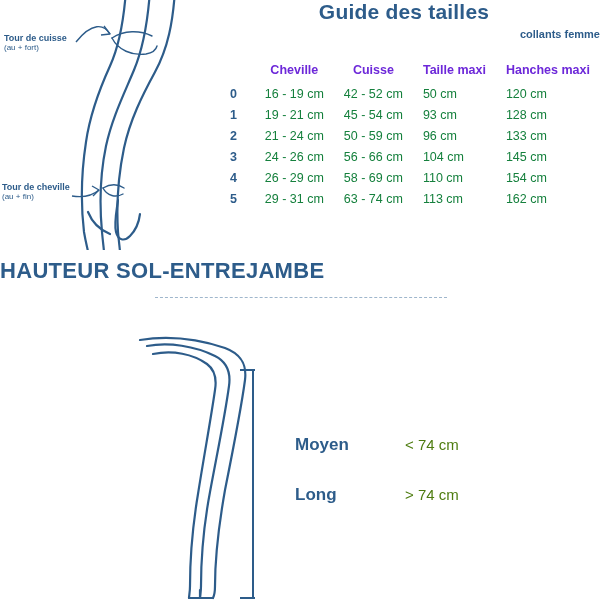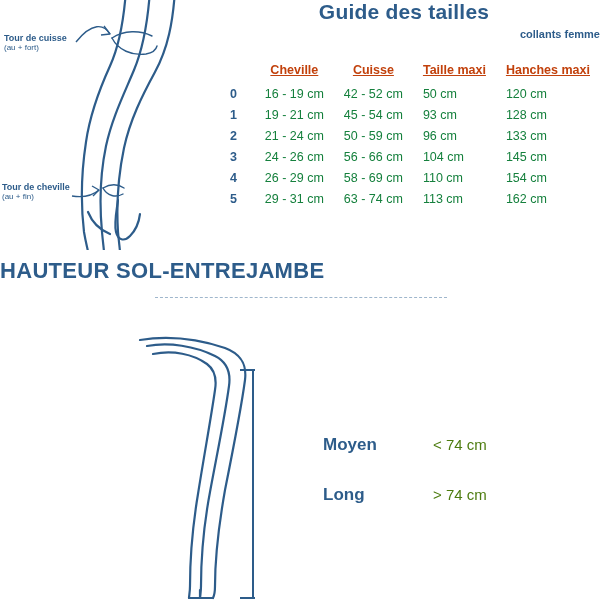--- a/index.html
+++ b/index.html
@@ -74,25 +74,24 @@
   .size-table {
     position: absolute;
     left: 222px;
     top: 60px;
     border-collapse: collapse;
     font-size: 12.5px;
   }
   .size-table th {
     font-size: 12.5px;
     font-weight: bold;
-    color: #c2410c;
+    color: #6d28d9;
     padding: 3px 10px 6px 10px;
     text-align: center;
     white-space: nowrap;
-    text-decoration: underline;
   }
   .size-table td {
     padding: 3.5px 10px;
     white-space: nowrap;
     color: #15803d;
   }
   .size-table td.idx {
     font-weight: bold;
     color: #2d5c8a;
     text-align: left;
@@ -131,21 +130,20 @@
     position: absolute;
     left: 95px; top: 0;
     width: 190px;
     height: 290px;
   }
   .length-labels {
     position: absolute;
     left: 295px;
     top: 125px;
     width: 230px;
-    margin-left: 28px;
   }
   .len-row {
     display: flex;
     align-items: baseline;
     margin-bottom: 30px;
   }
   .len-name {
     width: 110px;
     font-size: 17px;
     font-weight: bold;

